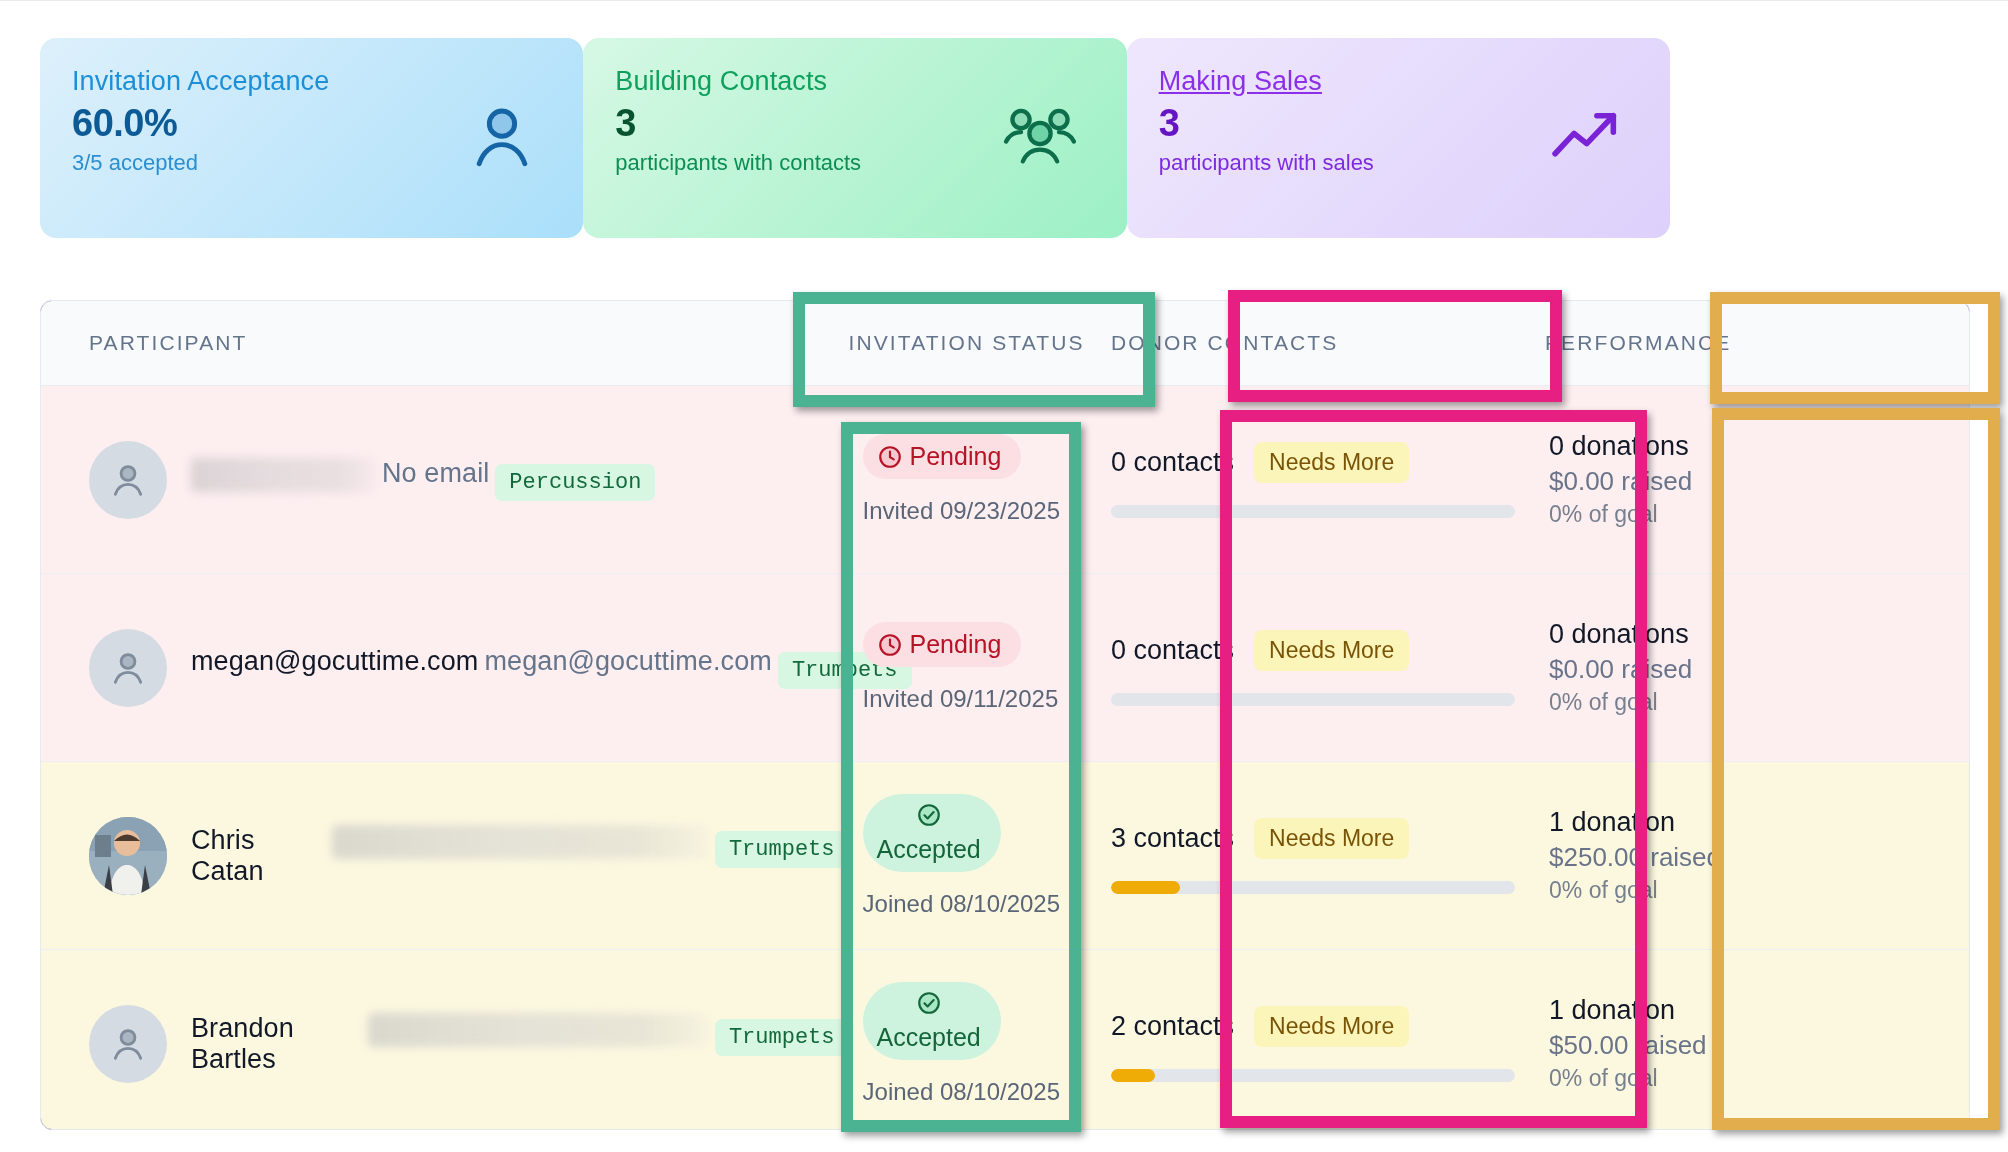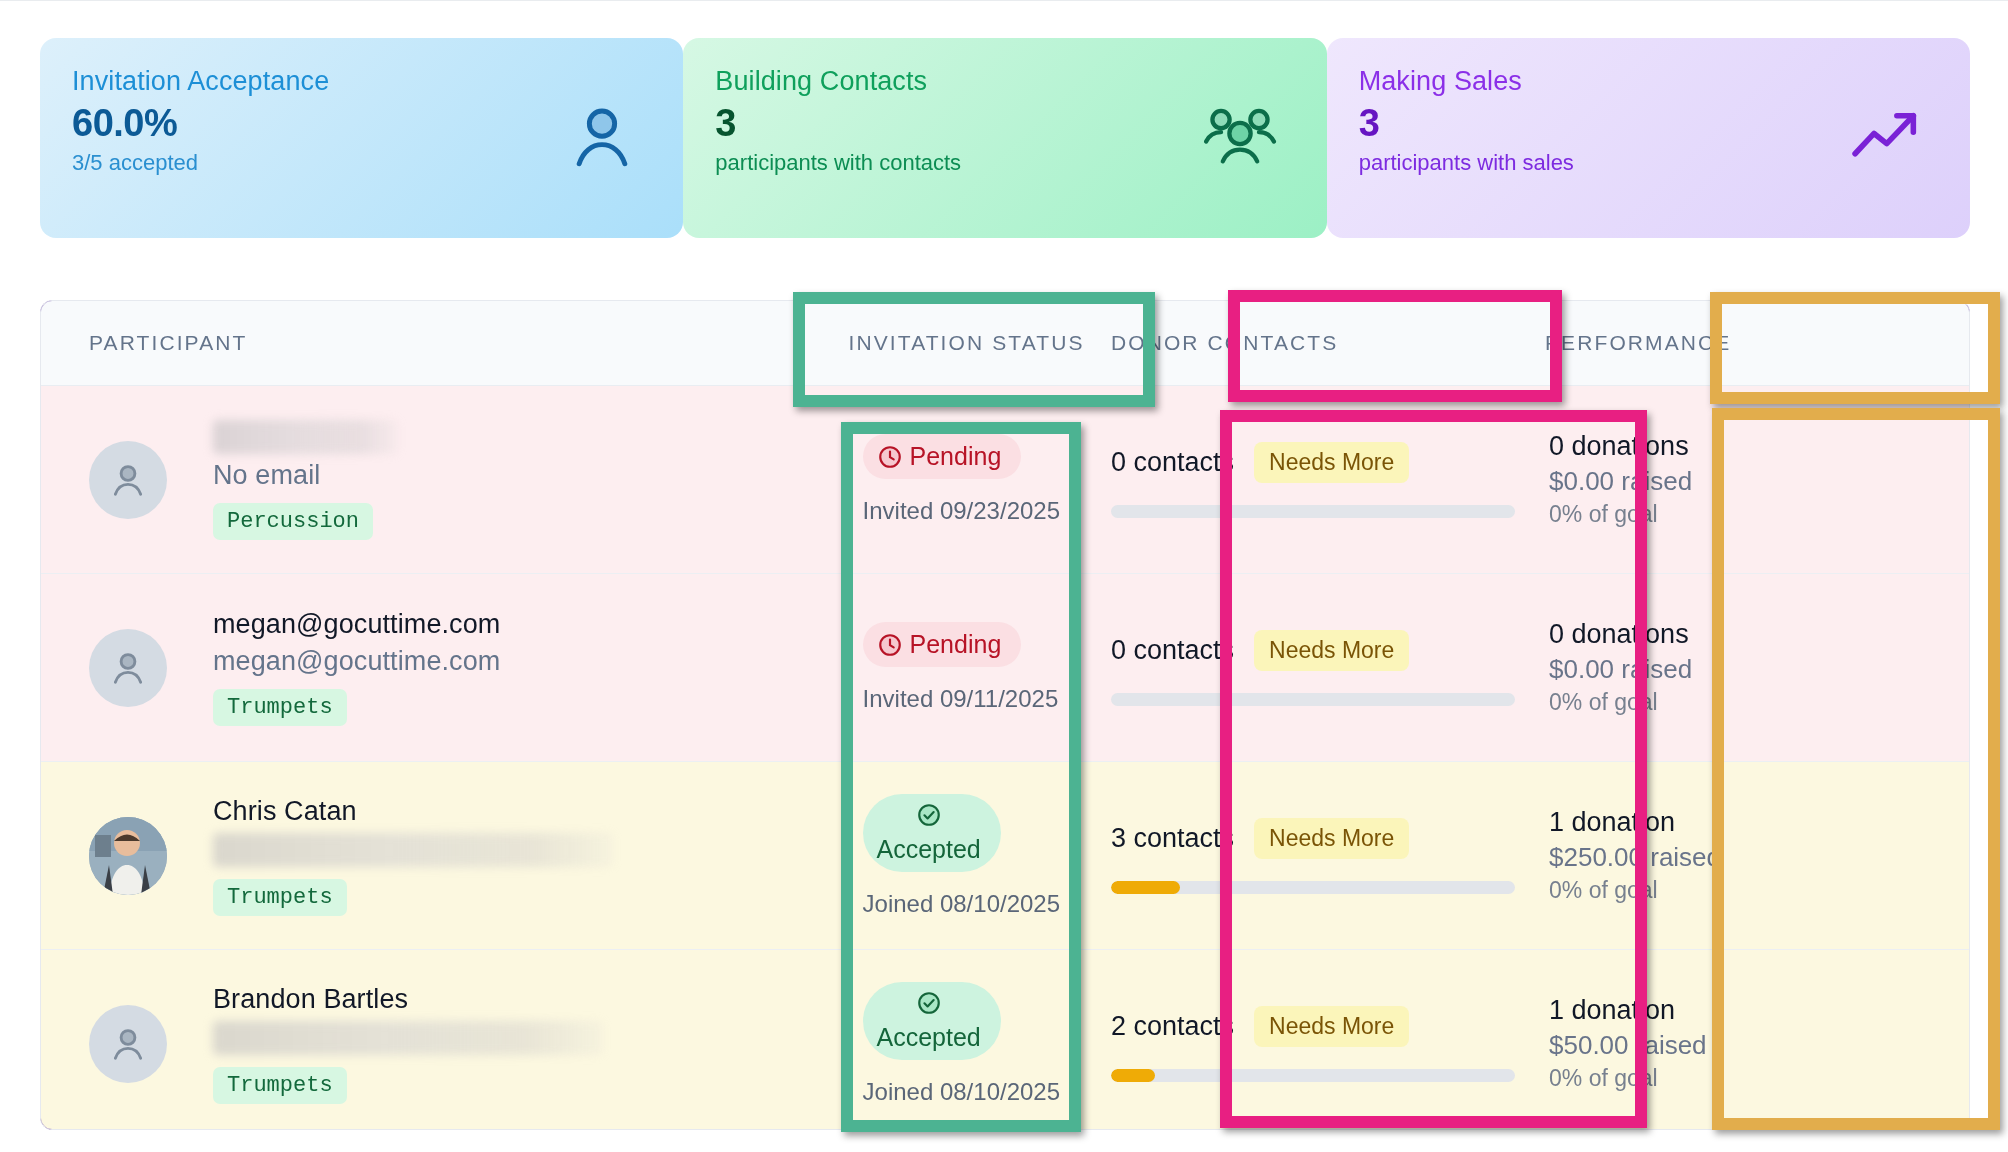--- a/index.html
+++ b/index.html
@@ -7,36 +7,36 @@
     width: 2008px; height: 1152px;
     background: #ffffff;
     font-family: "Liberation Sans", sans-serif;
     overflow: hidden;
   }
   .page { position: relative; width: 2008px; height: 1152px; background:#fff; }
 
   .top-rule { position:absolute; left:0; top:0; width:2008px; height:1px; background:#e9ecef; }
 
   
-  .stats { position:absolute; left:40px; top:38px; width:1930px; height:200px;
+  .stats { position:absolute; left:40px; top:38px; width:1630px; height:200px;
            display:flex; }
   .stat-card { flex:1; border-radius:16px; padding:28px 32px; position:relative; overflow:hidden; }
   .stat-card.blue   { background:linear-gradient(135deg,#ddf0fb 0%,#aadffa 100%); }
   .stat-card.green  { background:linear-gradient(135deg,#d6f8e4 0%,#9cf0c5 100%); }
   .stat-card.purple { background:linear-gradient(135deg,#efe7fd 0%,#ddd0fb 100%); }
   .stat-title { font-size:27px; font-weight:400; letter-spacing:.1px; }
   .stat-value { font-size:38px; font-weight:700; line-height:1.18; margin-top:4px; letter-spacing:-.5px; }
   .stat-sub   { font-size:22px; font-weight:400; margin-top:4px; }
   .blue .stat-title { color:#1d8fd6; }
   .blue .stat-value { color:#0c5a96; }
   .blue .stat-sub   { color:#2a8fd0; }
   .green .stat-title { color:#0fa05c; }
   .green .stat-value { color:#07542f; }
   .green .stat-sub   { color:#0c8d53; }
-  .purple .stat-title { color:#8b2fe8; }
+  .purple .stat-title { color:#8b2fe8;text-decoration:underline; }
   .purple .stat-value { color:#6615c2; }
   .purple .stat-sub   { color:#7d2be0; }
   .stat-icon { position:absolute; right:44px; top:50%; transform:translateY(-50%); }
 
   
   .table-wrap { position:absolute; left:40px; top:300px; width:1930px; height:830px;
                 border:1px solid #e6e9ef; border-radius:12px; background:#4c1d95; overflow:hidden; }
   table { width:100%; border-collapse:collapse; table-layout:fixed; }
   thead th { background:#f8fafc; text-align:left; font-size:21px; font-weight:500;
              letter-spacing:2.1px; color:#64748b; padding:30px 0; border-bottom:1px solid #e9edf2; }
@@ -48,21 +48,21 @@
   tbody tr { border-bottom:1px solid #eceff3; }
   tbody tr.row-pink   { background:#fdeef0; }
   tbody tr.row-yellow { background:#fcf8e0; }
   tbody td { padding:0; vertical-align:middle; height:188px; }
 
   
   .p-cell { display:flex; align-items:center; gap:24px; padding-left:48px; }
   .avatar { width:78px; height:78px; border-radius:50%; background:#d4dbe3;
             display:flex; align-items:center; justify-content:center; flex:0 0 78px; overflow:hidden; }
   .avatar.photo { background:#8fa6b8; }
-  .p-info { display:flex; flex-direction:column; gap:6px;margin-left:22px; }
+  .p-info { display:flex; flex-direction:row; gap:6px; }
   .p-name { font-size:27px; color:#111827; font-weight:400; letter-spacing:.1px; }
   .p-name.muted { color:#64748b; }
   .blurred { height:34px; border-radius:5px;
              background:linear-gradient(90deg,rgba(190,188,190,.55),rgba(205,203,205,.5) 45%,rgba(196,194,196,.35) 80%,rgba(210,208,210,.12));
              filter:blur(5px); }
   .chip-section { display:inline-block; background:#d7f7e2; color:#13693c;
                   font-size:22px; padding:6px 14px; border-radius:7px; margin-top:6px; align-self:flex-start;font-family:Liberation Mono, monospace; }
 
   
   .s-cell { padding-left:14px; display:flex; flex-direction:column; gap:18px; align-items:flex-start; }

